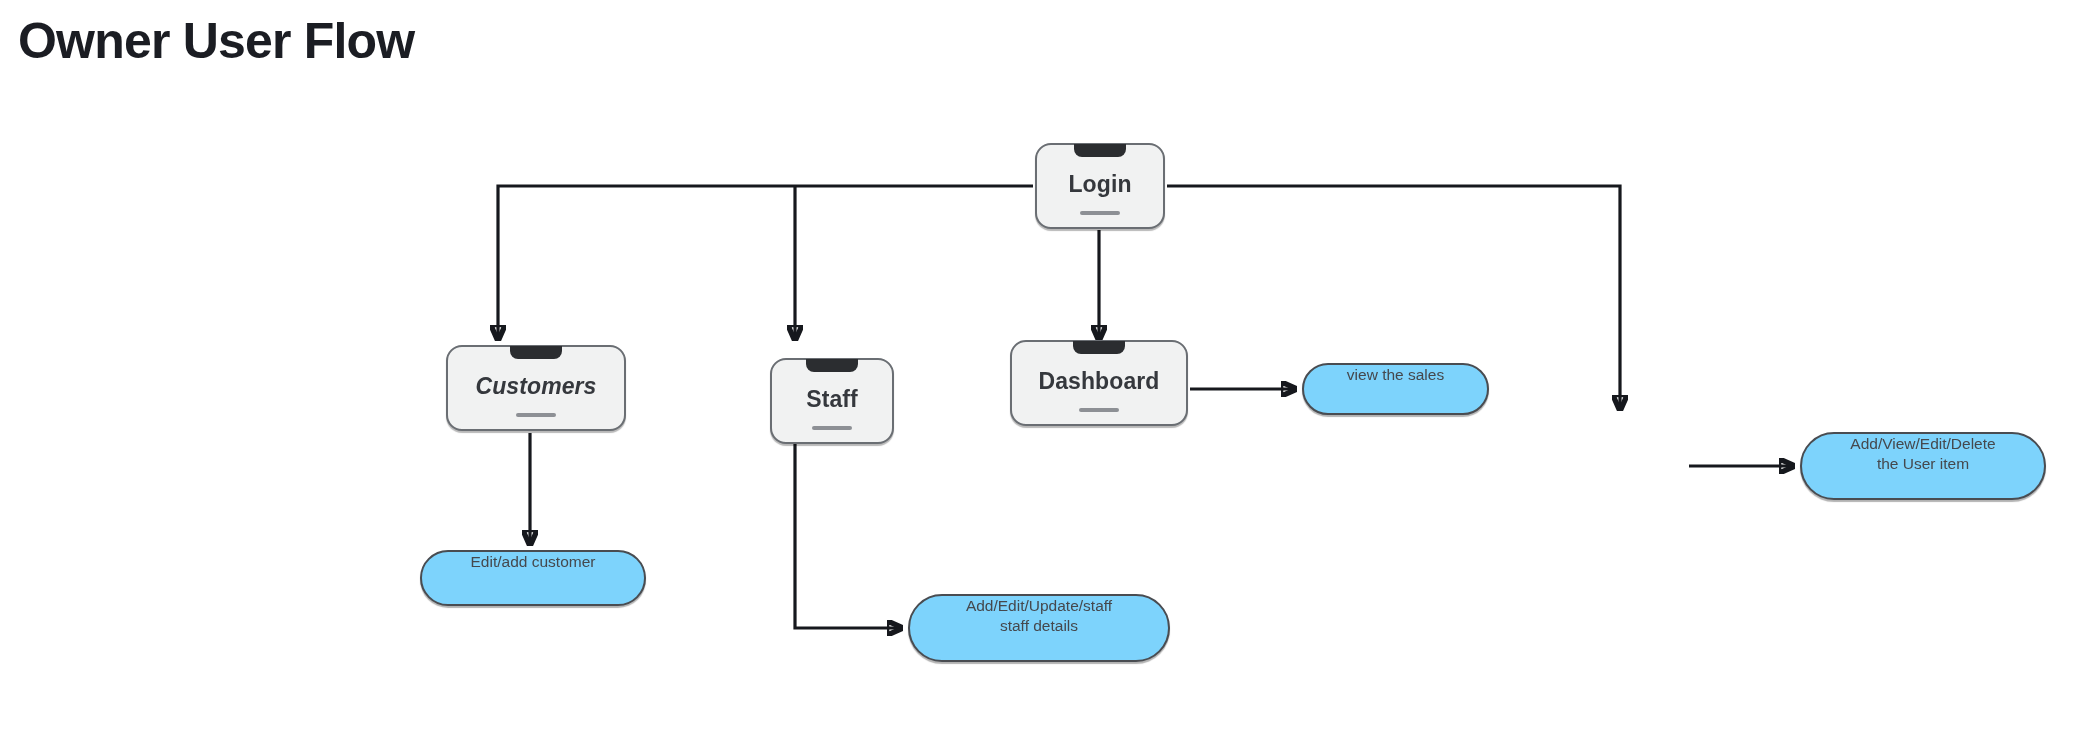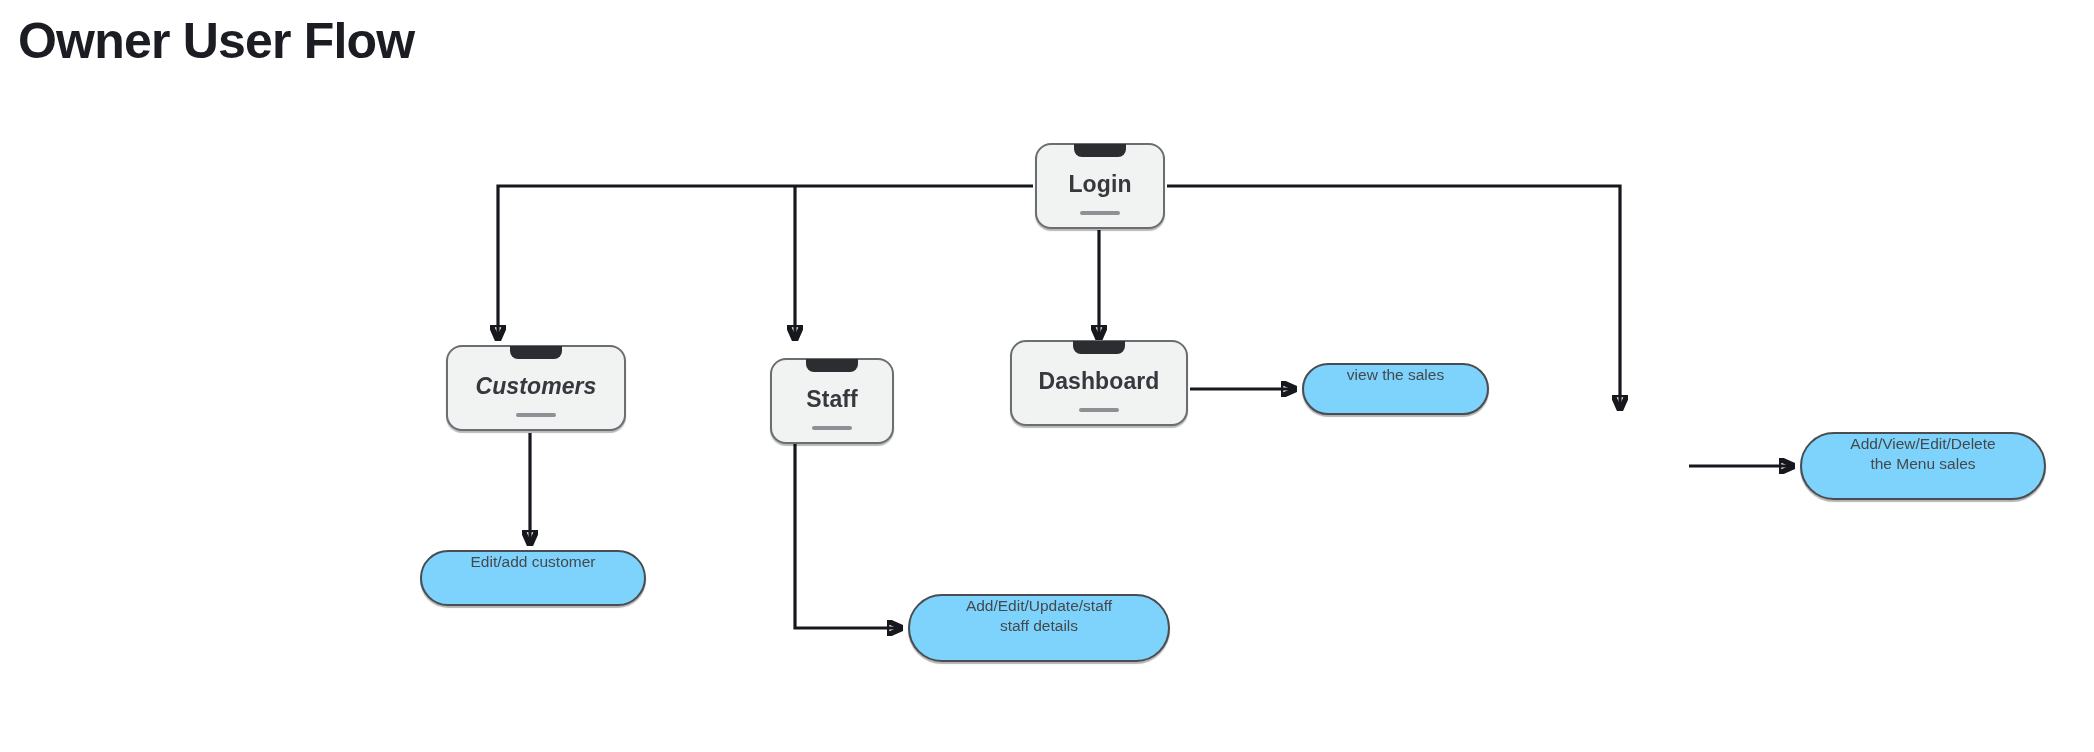--- a/index.html
+++ b/index.html
@@ -174,21 +174,21 @@
     <span class="homebar"></span>
   </div>
 
 
   <div class="pill" style="left:1302px; top:363px; width:187px; height:52px;">
     <span class="plabel">view the sales</span>
   </div>
 
   <div class="pill" style="left:1800px; top:432px; width:246px; height:68px;">
     <span class="plabel">Add/View/Edit/Delete
-the Menu sales</span>
+the User item</span>
   </div>
 
   <div class="pill" style="left:420px; top:550px; width:226px; height:56px;">
     <span class="plabel">Edit/add customer</span>
   </div>
 
   <div class="pill" style="left:908px; top:594px; width:262px; height:68px;">
     <span class="plabel">Add/Edit/Update/staff
 staff details</span>
   </div>

